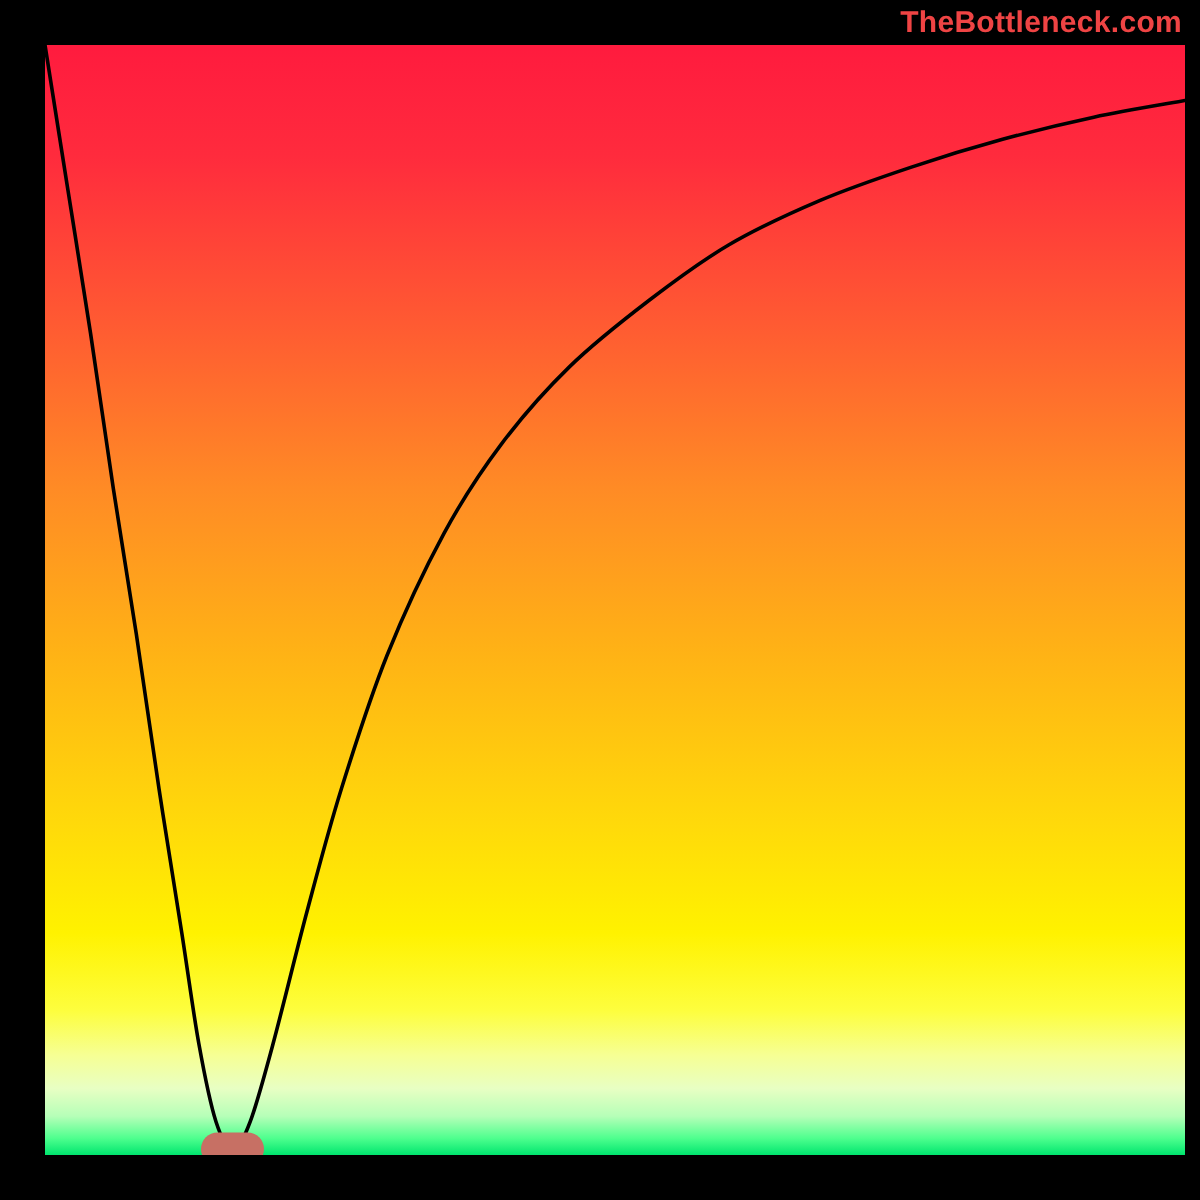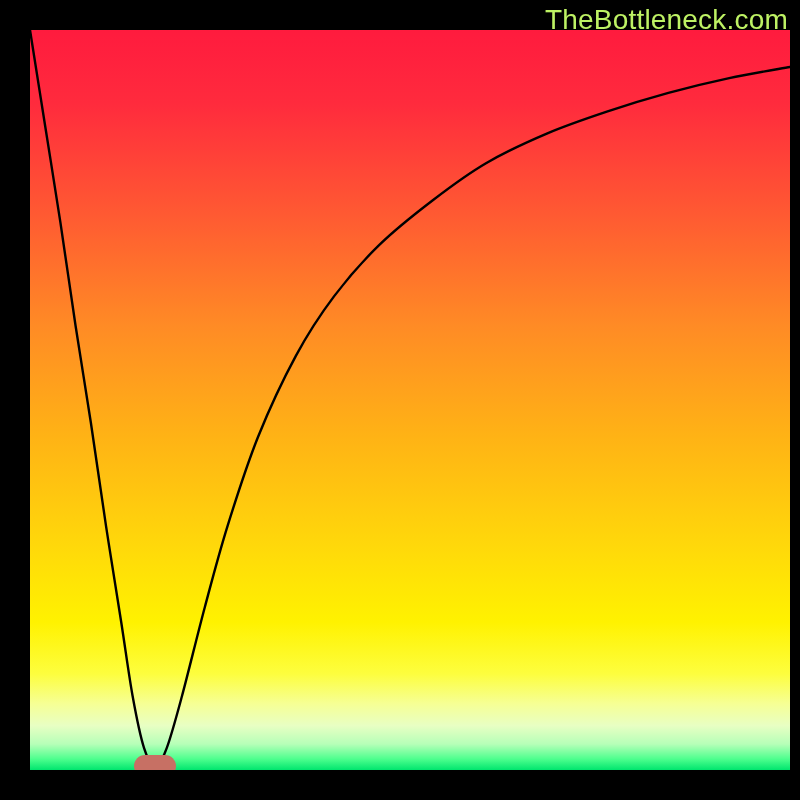--- a/index.html
+++ b/index.html
@@ -26,23 +26,23 @@
     overflow: hidden;
   }
   .gradient-bg {
     position: absolute;
     inset: 0;
   }
   .watermark {
     position: absolute;
     top: 4px;
     right: 12px;
-    color: #bef264;
-    font-size: 28px;
-    font-weight: 400;
+    color: #ef4444;
+    font-size: 20px;
+    font-weight: 700;
     letter-spacing: 0.2px;
     user-select: none;
   }
   svg.curve {
     position: absolute;
     inset: 0;
   }
   .marker {
     position: absolute;
     width: 42px;

